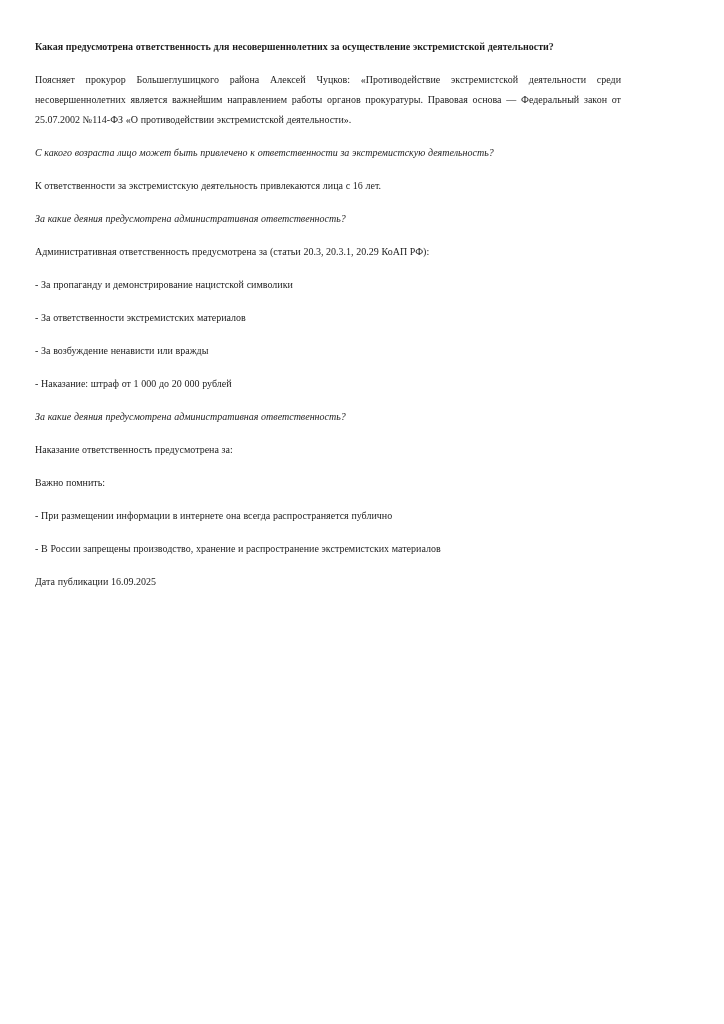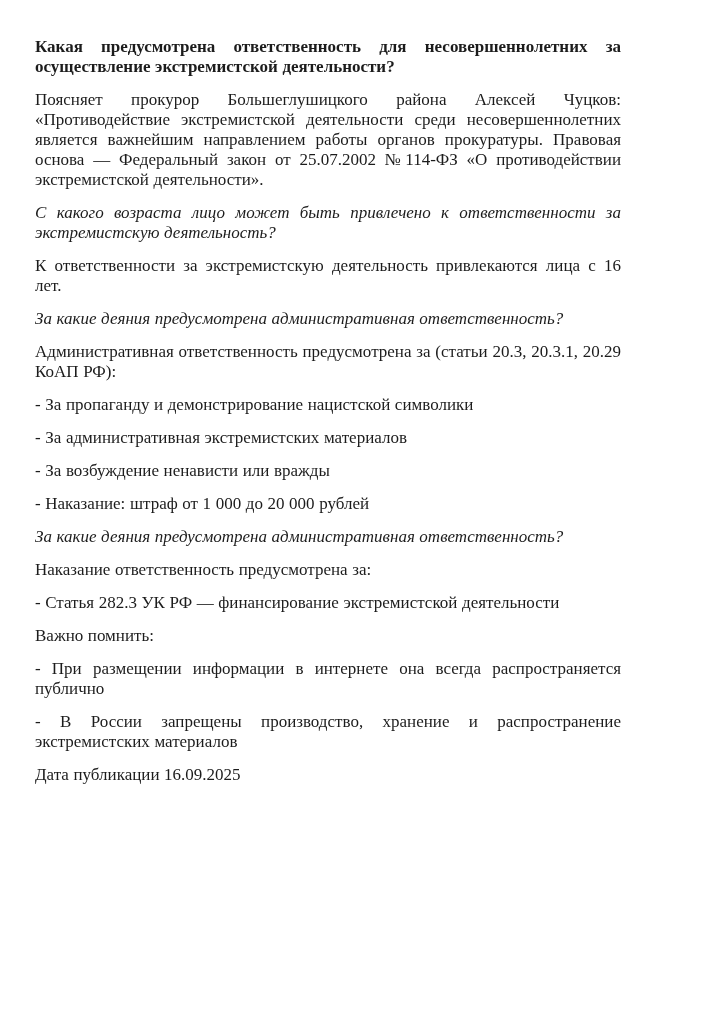--- a/index.html
+++ b/index.html
@@ -10,21 +10,21 @@
   }
   .doc-page {
     position: relative;
     width: 656px;
     height: 1024px;
     box-sizing: border-box;
     background: #ffffff;
     padding: 37px 35px 0 35px;
     overflow: hidden;
     font-family: "Liberation Serif", "DejaVu Serif", serif;
-    font-size: 17px;
+    font-size: 10px;
     line-height: 20px;
     color: #1c1c1c;
   }
   .para {
     margin: 0 0 13px 0;
     text-align: justify;
     word-spacing: 0.02em;
   }
   .para.title {
     font-weight: bold;
@@ -44,29 +44,28 @@
 
   <p class="para question">С какого возраста лицо может быть привлечено к ответственности за экстремистскую деятельность?</p>
 
   <p class="para">К ответственности за экстремистскую деятельность привлекаются лица с 16 лет.</p>
 
   <p class="para question">За какие деяния предусмотрена административная ответственность?</p>
 
   <p class="para">Административная ответственность предусмотрена за (статьи 20.3, 20.3.1, 20.29 КоАП РФ):</p>
 
   <p class="para">- За пропаганду и демонстрирование нацистской символики</p>
-  <p class="para">- За административная экстремистских материалов</p>
+  <p class="para">- За ответственности экстремистских материалов</p>
   <p class="para">- За возбуждение ненависти или вражды</p>
   <p class="para">- Наказание: штраф от 1 000 до 20 000 рублей</p>
 
   <p class="para question">За какие деяния предусмотрена административная ответственность?</p>
 
   <p class="para">Наказание ответственность предусмотрена за:</p>
 
-  <p class="para">- Статья 282.3 УК РФ — финансирование экстремистской деятельности</p>
 
   <p class="para">Важно помнить:</p>
 
   <p class="para">- При размещении информации в интернете она всегда распространяется публично</p>
   <p class="para">- В России запрещены производство, хранение и распространение экстремистских материалов</p>
 
   <p class="para">Дата публикации 16.09.2025</p>
 
 </div>
 

